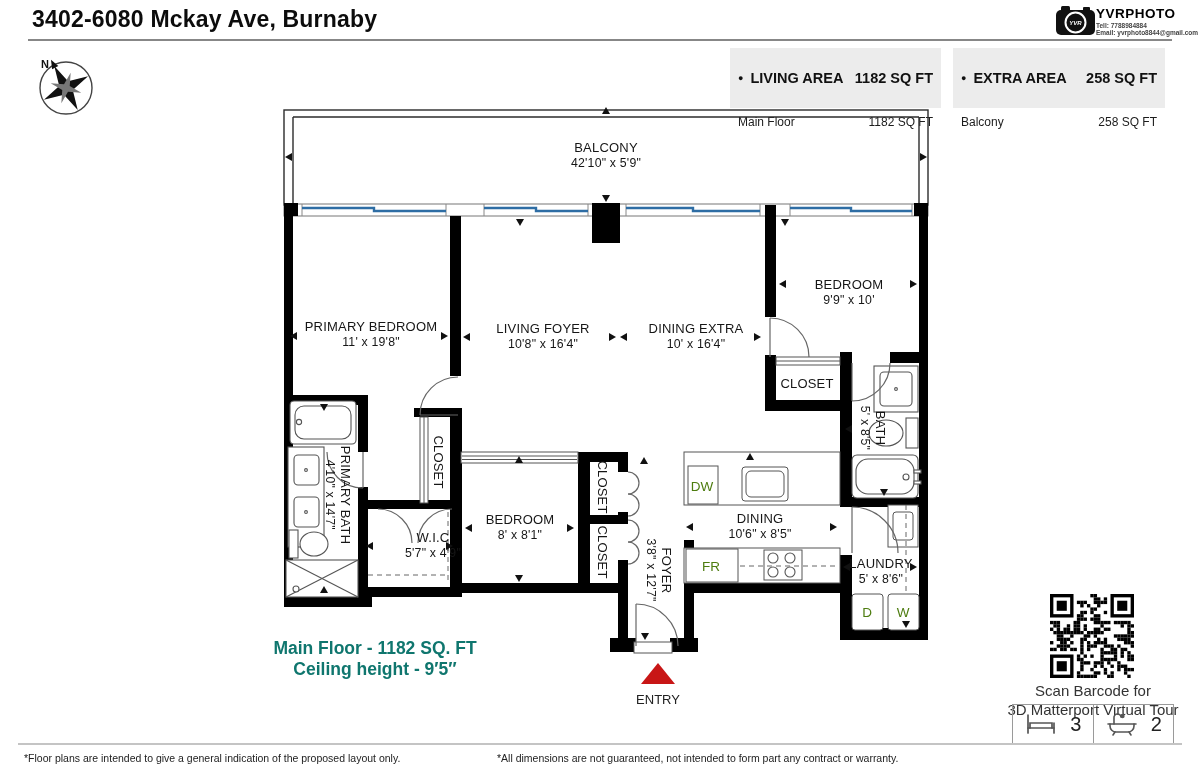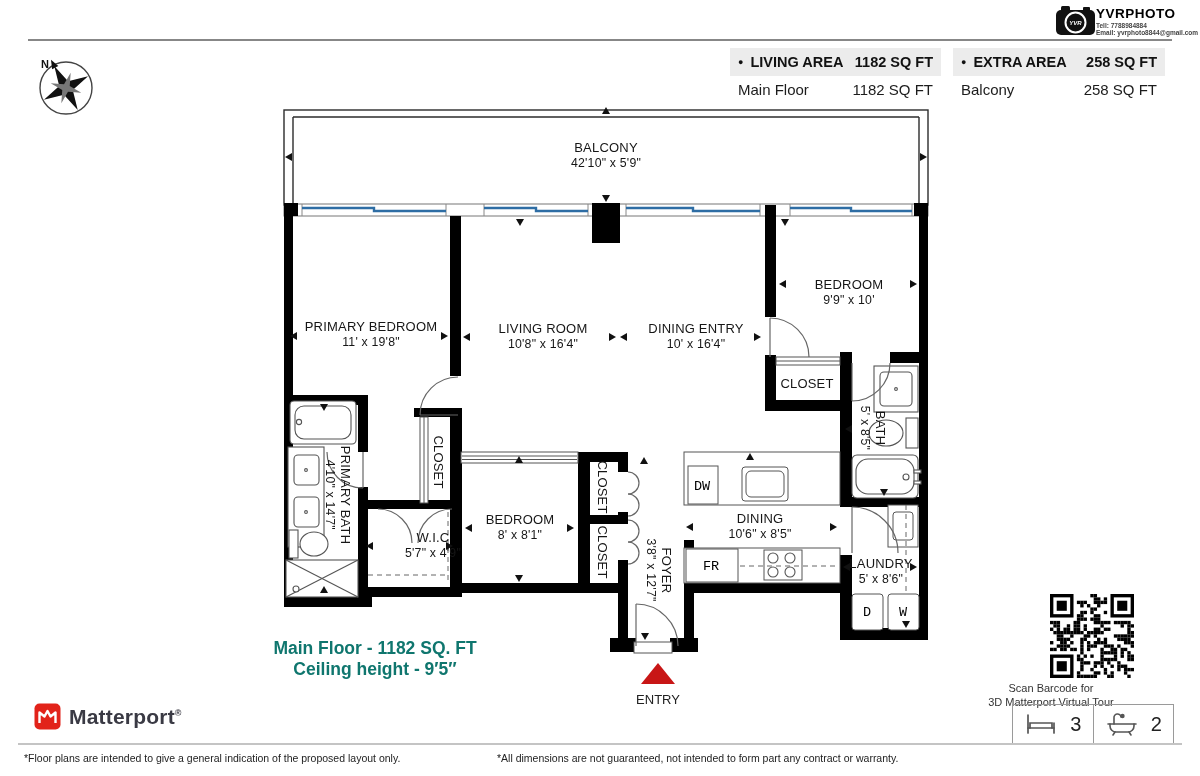--- a/index.html
+++ b/index.html
@@ -10,51 +10,52 @@
   .toprule{left:28px;top:39px;width:1144px;height:2px;background:#878787;}
   .botrule{left:18px;top:743px;width:1164px;height:2px;background:#c4c4c4;}
   
   .brand{left:1056px;top:6px;display:flex;gap:0;align-items:flex-start;}
   .brand .bt{line-height:1.15;}
   .brand .bname{font-size:13.5px;font-weight:700;letter-spacing:.5px;color:#000;}
   .brand .bsmall{font-size:6.5px;color:#444;font-weight:700;}
   
   .atable{top:48px;width:211px;font-size:14px;}
   .atable .hd{display:flex;justify-content:space-between;align-items:center;background:#ececec;
-              height:28px;font-weight:700;padding:0 8px;font-size:14.5px;}
+              height:28px;font-weight:700;padding:16px 8px;font-size:14.5px;}
   .atable .rw{display:flex;justify-content:space-between;align-items:center;height:27px;
-              padding:0 8px;font-size:15px;color:#1c1c1c;}
+              padding:0 8px;font-size:12px;color:#1c1c1c;}
   .blt{font-size:9px;margin-right:7px;vertical-align:2px;}
   
   .rl{position:absolute;transform:translate(-50%,-50%);text-align:center;color:#161616;
       font-size:13px;line-height:1.25;letter-spacing:.2px;white-space:nowrap;}
   .rl .d{font-size:12.3px;}
   .rl.v{writing-mode:vertical-rl;}
-  .ap{position:absolute;transform:translate(-50%,-50%);font-size:13.5px;color:#000000;font-family:Liberation Mono, monospace;}
+  .ap{position:absolute;transform:translate(-50%,-50%);font-size:13.5px;color:#4d7c0f;}
   .summary{left:205px;top:638px;width:340px;text-align:center;font-size:17.5px;font-weight:700;
            line-height:1.22;color:#0f766e;}
   .entrylbl{left:658px;top:692px;transform:translate(-50%,0);font-size:13px;color:#222;}
   
-  .qrcap{left:960px;top:682px;width:182px;text-align:center;font-size:11px;color:#333;line-height:1.25;}
+  .qrcap{left:1002px;top:682px;width:182px;text-align:center;font-size:15px;color:#333;line-height:1.25;}
   
   .stats{left:1012px;top:704px;width:160px;height:38px;border:1.3px solid #9a9a9a;display:flex;}
   .stats .cell{flex:1;display:flex;align-items:center;justify-content:center;gap:12px;}
   .stats .cell+.cell{border-left:1.3px solid #9a9a9a;}
   .stats .num{font-size:20px;color:#222;}
   
   .mp{left:34px;top:703px;display:flex;align-items:center;gap:8px;}
   .mp .mname{font-size:21px;font-weight:700;color:#3a3a44;letter-spacing:.2px;}
   .mp sup{font-size:9px;}
   .foot{top:752px;font-size:10.5px;color:#222;}
 </style>
 </head>
 <body>
 
 <div class="page">
 
+  <div class="abs title">3402-6080 Mckay Ave, Burnaby</div>
   <div class="abs toprule"></div>
 
   <div class="abs brand">
     <svg width="40" height="31" viewBox="0 0 40 31">
       <rect x="5" y="0" width="9" height="6" rx="1.5" fill="#111"></rect>
       <rect x="27" y="1" width="7" height="4" rx="1" fill="#111"></rect>
       <rect x="0" y="4" width="39" height="25" rx="5" fill="#111"></rect>
       <circle cx="19.5" cy="16.5" r="10" fill="#111" stroke="#fff" stroke-width="2"></circle>
       <text x="19.5" y="19" font-size="6" font-weight="bold" font-style="italic" fill="#fff" text-anchor="middle">YVR</text>
     </svg>
@@ -287,25 +288,25 @@
 
   <div class="rl" style="left:606px;top:156px;">
     <div>BALCONY</div>
       <div class="d">42'10" x 5'9"</div>
     </div>
   <div class="rl" style="left:371px;top:335px;">
     <div>PRIMARY BEDROOM</div>
       <div class="d">11' x 19'8"</div>
     </div>
   <div class="rl" style="left:543px;top:337px;">
-    <div>LIVING ROOM</div>
+    <div>LIVING FOYER</div>
       <div class="d">10'8" x 16'4"</div>
     </div>
   <div class="rl" style="left:696px;top:337px;">
-    <div>DINING ENTRY</div>
+    <div>DINING EXTRA</div>
       <div class="d">10' x 16'4"</div>
     </div>
   <div class="rl" style="left:849px;top:293px;">
     <div>BEDROOM</div>
       <div class="d">9'9" x 10'</div>
     </div>
   <div class="rl" style="left:807px;top:384px;">
     <div>CLOSET</div>
     </div>
   <div class="rl v" style="left:872px;top:428px;">
@@ -604,25 +605,18 @@
           <line x1="10" y1="21" x2="8" y2="24"></line>
             <line x1="24" y1="21" x2="26" y2="24"></line>
           <path d="M9,13 V7 a3.5,3.5 0 0 1 7,-1"></path>
         </g>
         <circle cx="17.5" cy="5" r="2.2" fill="#555"></circle>
       </svg>
       <span class="num">2</span>
     </div>
   </div>
 
-  <div class="abs mp">
-    <svg width="27" height="27" viewBox="0 0 27 27">
-      <rect x="0.5" y="0.5" width="26" height="26" rx="5" fill="#e2231a"></rect>
-      <path d="M5.5,20 V9.5 L10.5,13.5 L13.5,8 L16.5,13.5 L21.5,9.5 V20" stroke="#fff" stroke-width="2.4" fill="none" stroke-linejoin="round"></path>
-    </svg>
-    <div class="mname"><span>Matterport</span><sup>®</sup></div>
-  </div>
 
   <div class="abs botrule"></div>
   <div class="abs foot" style="left:497px;">*All dimensions are not guaranteed, not intended to form part any contract or warranty.</div>
   <div class="abs foot" style="left:24px;">*Floor plans are intended to give a general indication of the proposed layout only.</div>
 
 </div>
 
 </body></html>

